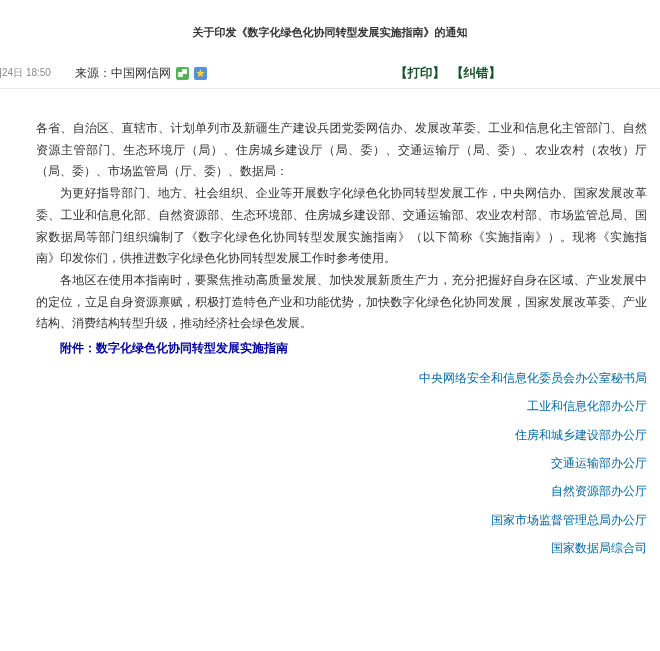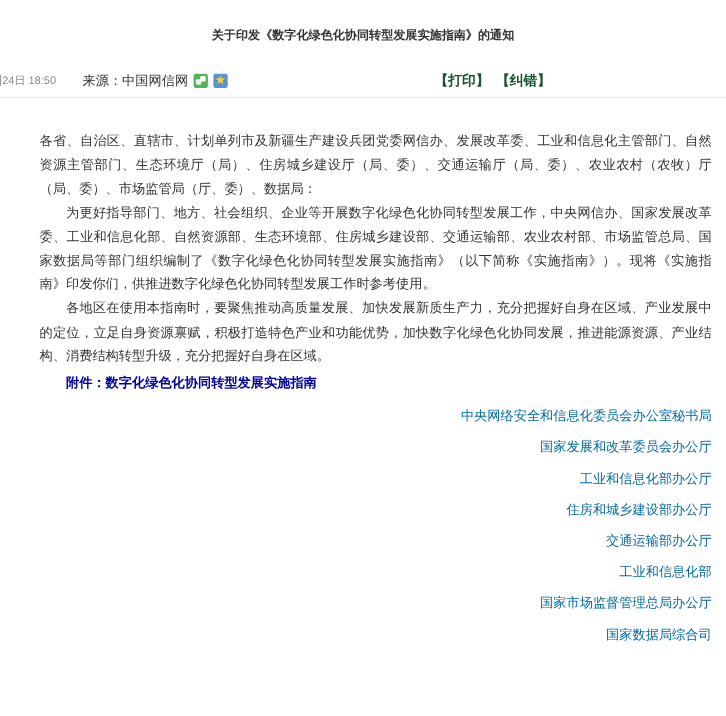--- a/index.html
+++ b/index.html
@@ -57,28 +57,27 @@
       <span class="star">★</span>
     </span>
 
   <span class="print-group"><a>【打印】</a><a>【纠错】</a></span>
 
   <div class="divider"></div>
 
   <div class="article">
     <p>各省、自治区、直辖市、计划单列市及新疆生产建设兵团党委网信办、发展改革委、工业和信息化主管部门、自然资源主管部门、生态环境厅（局）、住房城乡建设厅（局、委）、交通运输厅（局、委）、农业农村（农牧）厅（局、委）、市场监管局（厅、委）、数据局：</p>
     <p class="ind">为更好指导部门、地方、社会组织、企业等开展数字化绿色化协同转型发展工作，中央网信办、国家发展改革委、工业和信息化部、自然资源部、生态环境部、住房城乡建设部、交通运输部、农业农村部、市场监管总局、国家数据局等部门组织编制了《数字化绿色化协同转型发展实施指南》（以下简称《实施指南》）。现将《实施指南》印发你们，供推进数字化绿色化协同转型发展工作时参考使用。</p>
-    <p class="ind">各地区在使用本指南时，要聚焦推动高质量发展、加快发展新质生产力，充分把握好自身在区域、产业发展中的定位，立足自身资源禀赋，积极打造特色产业和功能优势，加快数字化绿色化协同发展，推进能源资源、产业结构、消费结构转型升级，充分把握好自身在区域。</p>
+    <p class="ind">各地区在使用本指南时，要聚焦推动高质量发展、加快发展新质生产力，充分把握好自身在区域、产业发展中的定位，立足自身资源禀赋，积极打造特色产业和功能优势，加快数字化绿色化协同发展，国家发展改革委、产业结构、消费结构转型升级，推动经济社会绿色发展。</p>
     <p class="ind attachment"><a>附件：数字化绿色化协同转型发展实施指南</a></p>
 
     <div class="signers">
       <div class="signer">中央网络安全和信息化委员会办公室秘书局</div>
-      <div class="signer">国家发展和改革委员会办公厅</div>
       <div class="signer">工业和信息化部办公厅</div>
       <div class="signer">住房和城乡建设部办公厅</div>
       <div class="signer">交通运输部办公厅</div>
-      <div class="signer">工业和信息化部</div>
+      <div class="signer">自然资源部办公厅</div>
       <div class="signer">国家市场监督管理总局办公厅</div>
       <div class="signer">国家数据局综合司</div>
     </div>
   </div>
 
 </div>
 
 </body></html>

